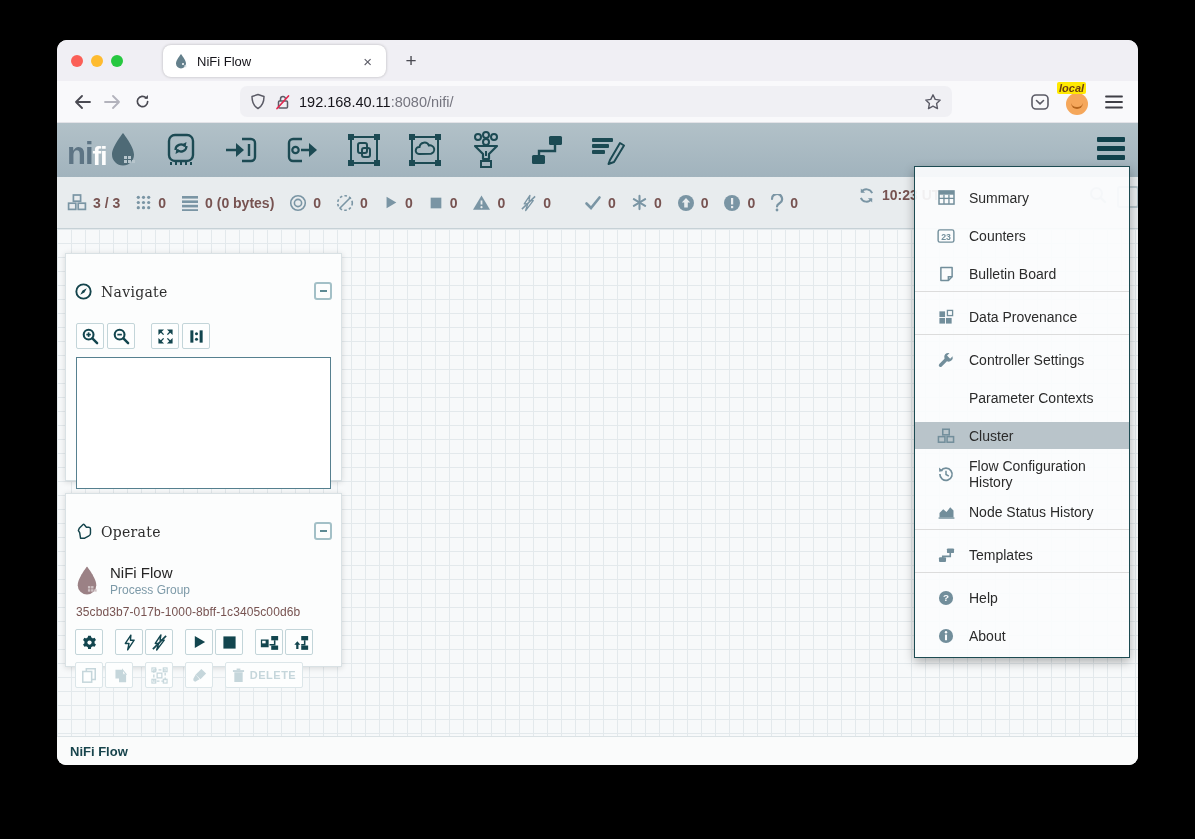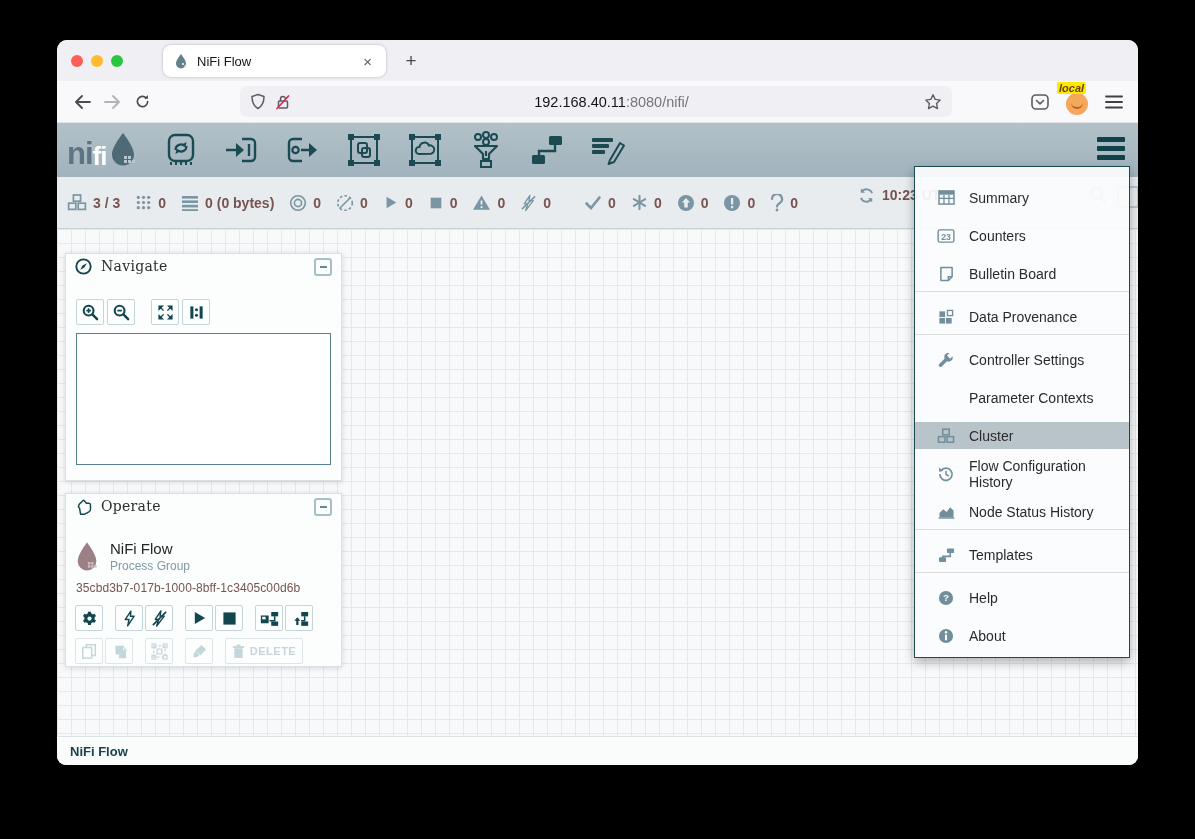--- a/index.html
+++ b/index.html
@@ -12,21 +12,21 @@
   .lights{display:flex;gap:8px;margin-left:14px;}
   .light{width:12px;height:12px;border-radius:50%;}
   .light.red{background:#fb5f57;}.light.yellow{background:#febb2f;}.light.green{background:#27c840;}
   .tab{position:absolute;left:106px;top:5px;width:223px;height:32px;background:#fff;border-radius:8px;box-shadow:0 0 3px rgba(0,0,0,.25);display:flex;align-items:center;padding:0 10px;box-sizing:border-box;}
   .tab-title{font-size:13px;color:#15141a;margin-left:8px;flex:1;}
   .tab-close{color:#5b5b66;font-size:15px;line-height:1;padding:2px 4px;}
   .newtab{position:absolute;left:341px;top:8px;width:26px;height:26px;display:flex;align-items:center;justify-content:center;color:#4a4a52;font-size:19px;border-radius:5px;}
   .navbar{height:41px;background:#f9f9fb;border-bottom:1px solid #e3e3e8;display:flex;align-items:center;flex:0 0 auto;position:relative;}
   .navbtn{width:30px;height:30px;display:flex;align-items:center;justify-content:center;border-radius:5px;}
   .navbtn svg{display:block;}
-  .urlbar{position:absolute;left:183px;top:5px;width:712px;height:31px;background:#f0f0f4;border-radius:7px;display:flex;align-items:center;padding:0 10px;box-sizing:border-box;text-align:center;}
+  .urlbar{position:absolute;left:183px;top:5px;width:712px;height:31px;background:#f0f0f4;border-radius:7px;display:flex;align-items:center;padding:0 10px;box-sizing:border-box;}
   .url-text{font-size:14.5px;margin-left:8px;flex:1;white-space:nowrap;overflow:hidden;}
   .url-host{color:#15141a;}
   .url-rest{color:#75757f;}
   .chrome-right{position:absolute;right:14px;top:5px;display:flex;align-items:center;gap:14px;height:31px;font-style:italic;}
   .profile-wrap{position:relative;width:26px;height:26px;}
   .profile-badge{position:absolute;top:-7px;left:-7px;background:#ffe900;color:#6b3c12;font-size:11px;font-weight:bold;padding:0 2px;border-radius:2px;z-index:2;}
   .profile-face{position:absolute;bottom:0;left:2px;width:22px;height:22px;border-radius:50%;background:#f5a75b;overflow:hidden;}
   .profile-face:after{content:"";position:absolute;left:5px;top:7px;width:12px;height:7px;border-bottom:2px solid #b5651d;border-radius:0 0 8px 8px;}
 
   
@@ -45,21 +45,21 @@
   .sb-val{font-size:14px;font-weight:bold;color:#775351;}
   .sb-refresh{position:absolute;left:801px;top:0;height:36px;display:flex;align-items:center;gap:7px;}
   .sb-search{position:absolute;left:1032px;top:9px;color:#a9bac2;}
   .sb-box{position:absolute;left:1060px;top:9px;width:18px;height:18px;border:2px solid #b6c5cb;border-radius:3px;}
 
   
   .canvas{flex:1;position:relative;background:#f7f9fa;background-image:linear-gradient(#e3e9ec 1px,transparent 1px),linear-gradient(90deg,#e3e9ec 1px,transparent 1px);background-size:14px 14px;}
 
   
   .panel{position:absolute;width:277px;background:#fcfdfd;border:1px solid #d9e1e4;box-shadow:0 1px 6px rgba(0,0,0,.14);box-sizing:border-box;}
-  .panel-header{height:30px;display:flex;align-items:flex-start;padding:4px 9px;color:#14444c;}
+  .panel-header{height:30px;display:flex;align-items:flex-end;padding:16px 9px;color:#14444c;}
   .panel-title{font-family:"DejaVu Serif",serif;font-size:14px;color:#2d2d2d;margin-left:9px;flex:1;letter-spacing:.3px;}
   .collapse{width:14px;height:14px;border:2px solid #a3c0c7;border-radius:3px;display:flex;align-items:center;justify-content:center;}
   .collapse span{width:7px;height:2px;background:#5d8a94;display:block;}
   .nav-tools{display:flex;gap:3px;margin:7px 0 0 10px;color:#12454e;}
   .sq-btn{width:28px;height:26px;border:1px solid #c3d5d9;background:#fdfefe;display:flex;align-items:center;justify-content:center;border-radius:2px;box-sizing:border-box;}
   .gap10{width:10px;}
   .minimap{margin:8px 10px 0 10px;height:130px;background:#fff;border:1px solid #56808f;}
   .op-identity{display:flex;align-items:center;margin:8px 0 0 8px;gap:10px;}
   .op-name{font-size:15px;color:#262626;}
   .op-type{font-size:12px;color:#7d9aa8;margin-top:2px;}

